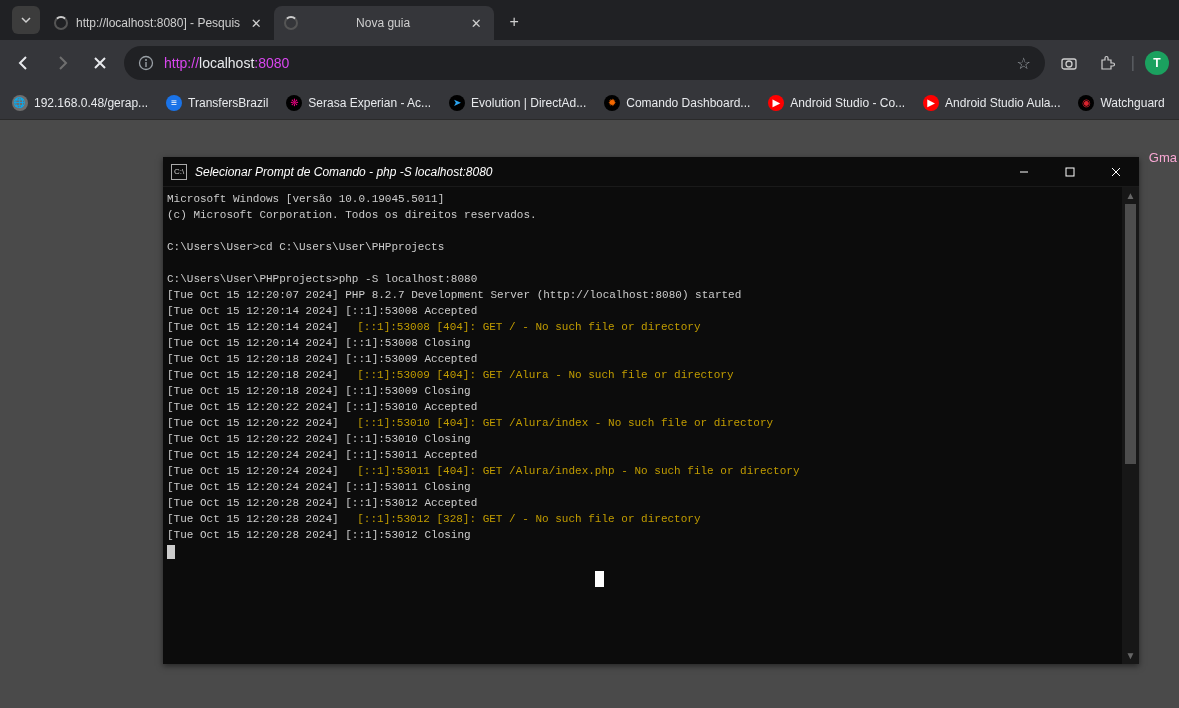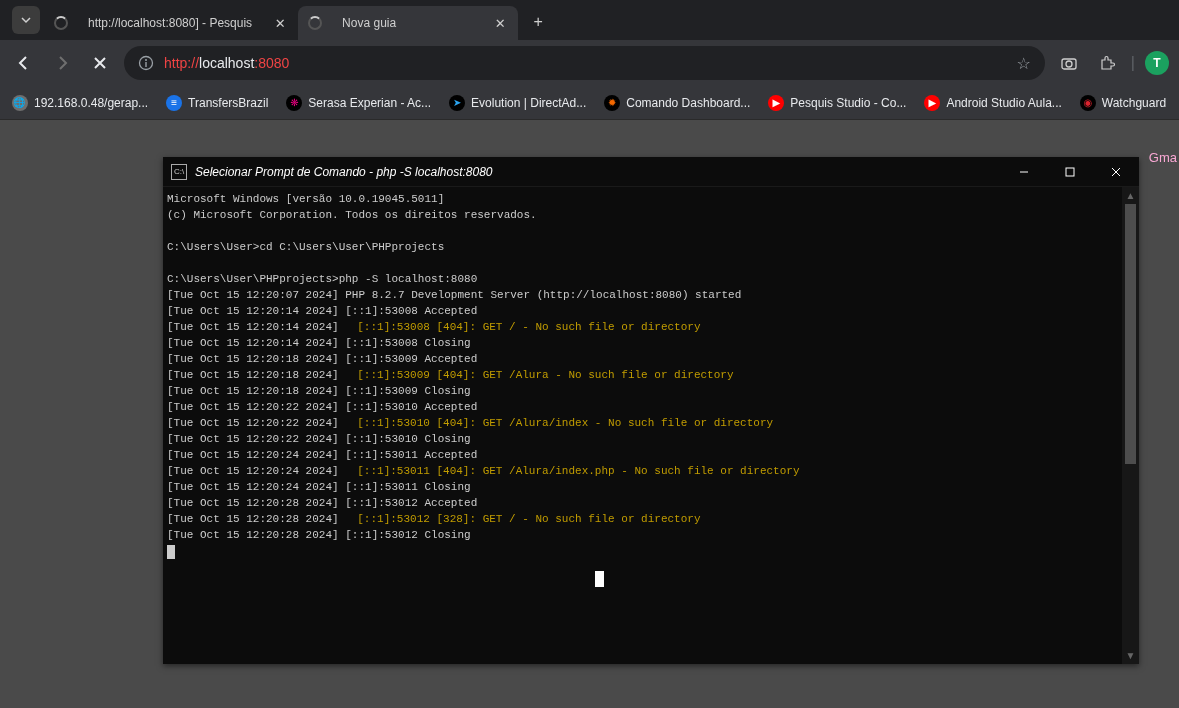--- a/index.html
+++ b/index.html
@@ -34,22 +34,23 @@
   }
   .tab {
     height: 34px;
     min-width: 220px;
     border-radius: 8px 8px 0 0;
     display: flex;
     align-items: center;
     padding: 0 10px;
     color: #cfcfcf;
     font-size: 12px;
-    gap: 20px;
+    gap: 8px;
     position: relative;
+    text-align: center;
   }
   .tab.active { background: #35363a; }
   .tab .spinner {
     width: 14px; height: 14px;
     border: 2px solid #555;
     border-top-color: #ccc;
     border-radius: 50%;
   }
   .tab .title { flex: 1; white-space: nowrap; overflow: hidden; text-overflow: ellipsis; }
   .tab .close {
@@ -86,21 +87,21 @@
     border-radius: 17px;
     display:flex;
     align-items:center;
     padding: 0 14px;
     gap: 10px;
     color:#e8eaed;
     font-size: 14px;
   }
   .omnibox .site-icon { color:#9aa0a6; }
   .omnibox .url-text { flex:1; }
-  .omnibox .url-text .muted { color:#ef4444;margin-top:24px; }
+  .omnibox .url-text .muted { color:#d946ef;margin-top:24px; }
   .omnibox .star { color:#9aa0a6; font-size:16px; }
   .right-icons { display:flex; align-items:center; gap:10px; }
   .right-icons .icon {
     width:28px;height:28px;display:flex;align-items:center;justify-content:center;color:#cfcfcf;
   }
   .profile {
     width:24px;height:24px;border-radius:50%;background:#1ba15f;
     color:white;display:flex;align-items:center;justify-content:center;font-size:12px;font-weight:bold;
   }
 
@@ -291,21 +292,21 @@
     <div class="bookmark">
       <span class="bicon" style="background: rgb(0, 0, 0); color: rgb(42, 163, 239);">➤</span>
       <span>Evolution | DirectAd...</span>
     </div>
     <div class="bookmark">
       <span class="bicon" style="background: rgb(0, 0, 0); color: rgb(244, 104, 0);">✹</span>
       <span>Comando Dashboard...</span>
     </div>
     <div class="bookmark">
       <span class="bicon" style="background: rgb(255, 0, 0); color: rgb(255, 255, 255);">▶</span>
-      <span>Pesquis Studio - Co...</span>
+      <span>Android Studio - Co...</span>
     </div>
     <div class="bookmark">
       <span class="bicon" style="background: rgb(255, 0, 0); color: rgb(255, 255, 255);">▶</span>
       <span>Android Studio Aula...</span>
     </div>
     <div class="bookmark">
       <span class="bicon" style="background: rgb(0, 0, 0); color: rgb(217, 35, 46);">◉</span>
       <span>Watchguard</span>
     </div>
   </div>

